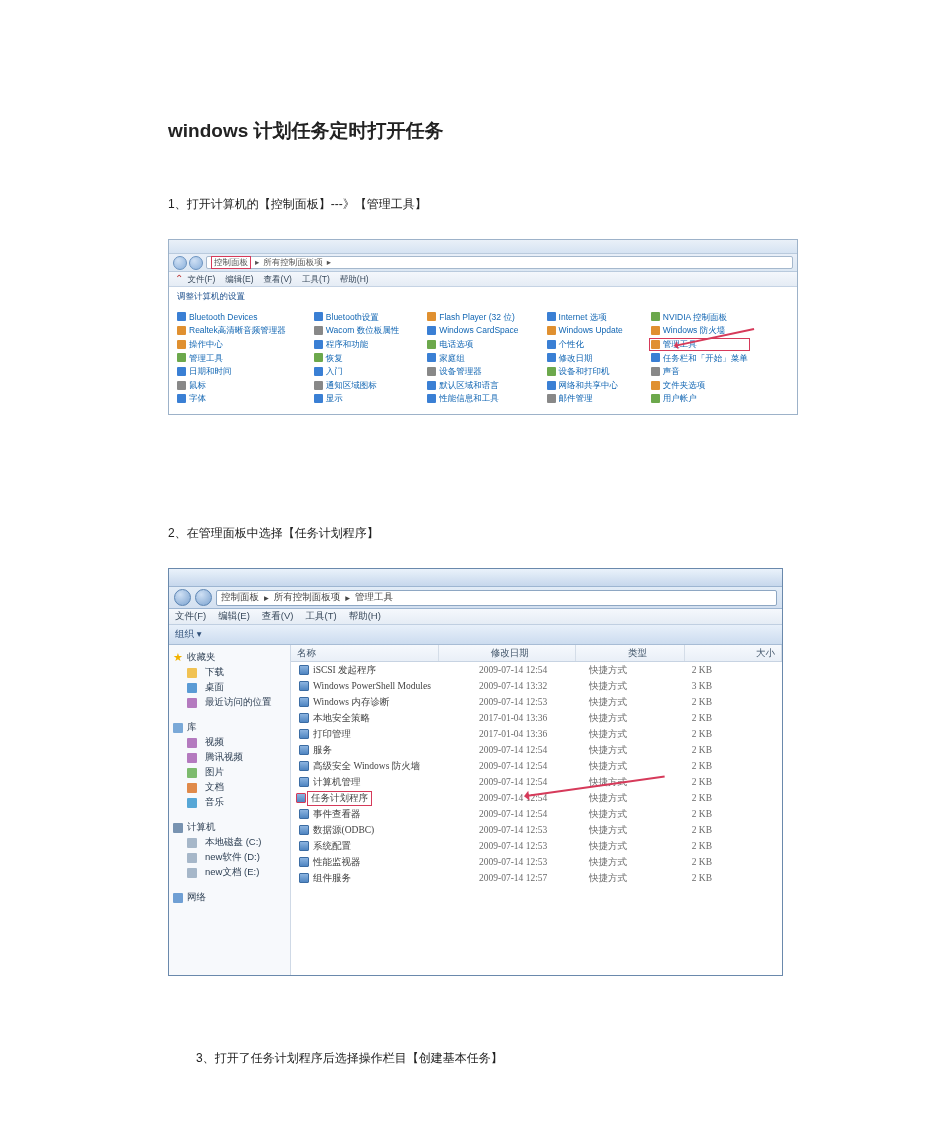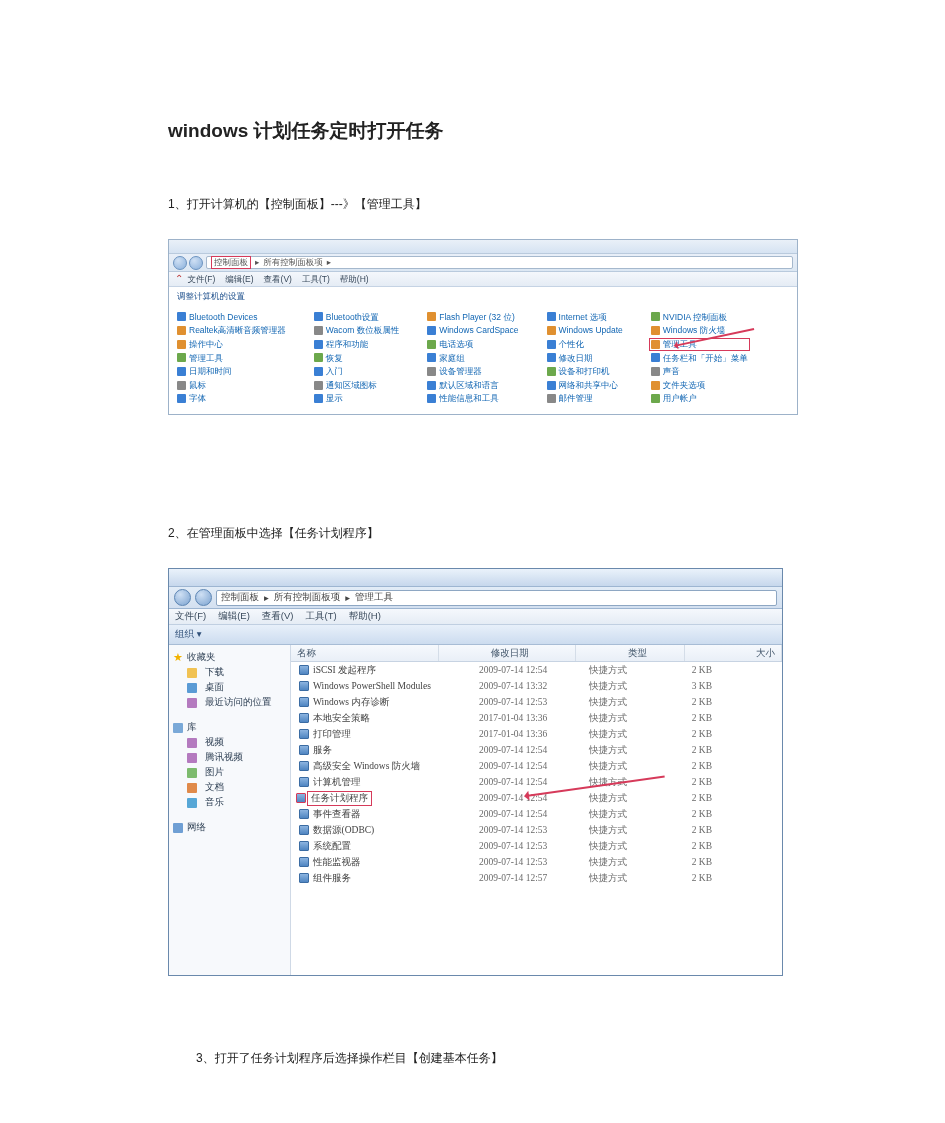--- a/index.html
+++ b/index.html
@@ -527,20 +527,38 @@
               <span class="sb-ico doc"></span>
               <span>文档</span>
             </div>
           <div class="sb-item">
               <span class="sb-ico mus"></span>
               <span>音乐</span>
             </div>
         </div>
         <div class="sb-group">
           <div class="sb-header">
+            <span class="sb-ico pc"></span>
+            <span>计算机</span>
+          </div>
+          <div class="sb-item">
+              <span class="sb-ico drive"></span>
+              <span>本地磁盘 (C:)</span>
+            </div>
+          <div class="sb-item">
+              <span class="sb-ico drive"></span>
+              <span>new软件 (D:)</span>
+            </div>
+          <div class="sb-item">
+              <span class="sb-ico drive"></span>
+              <span>new文档 (E:)</span>
+            </div>
+        </div>
+        <div class="sb-group">
+          <div class="sb-header">
             <span class="sb-ico net"></span>
             <span>网络</span>
           </div>
         </div>
       </div>
 
       <div class="ex-filepane">
         <div class="ex-headers">
           <div class="col-name">名称</div>
           <div class="col-date">修改日期</div>

